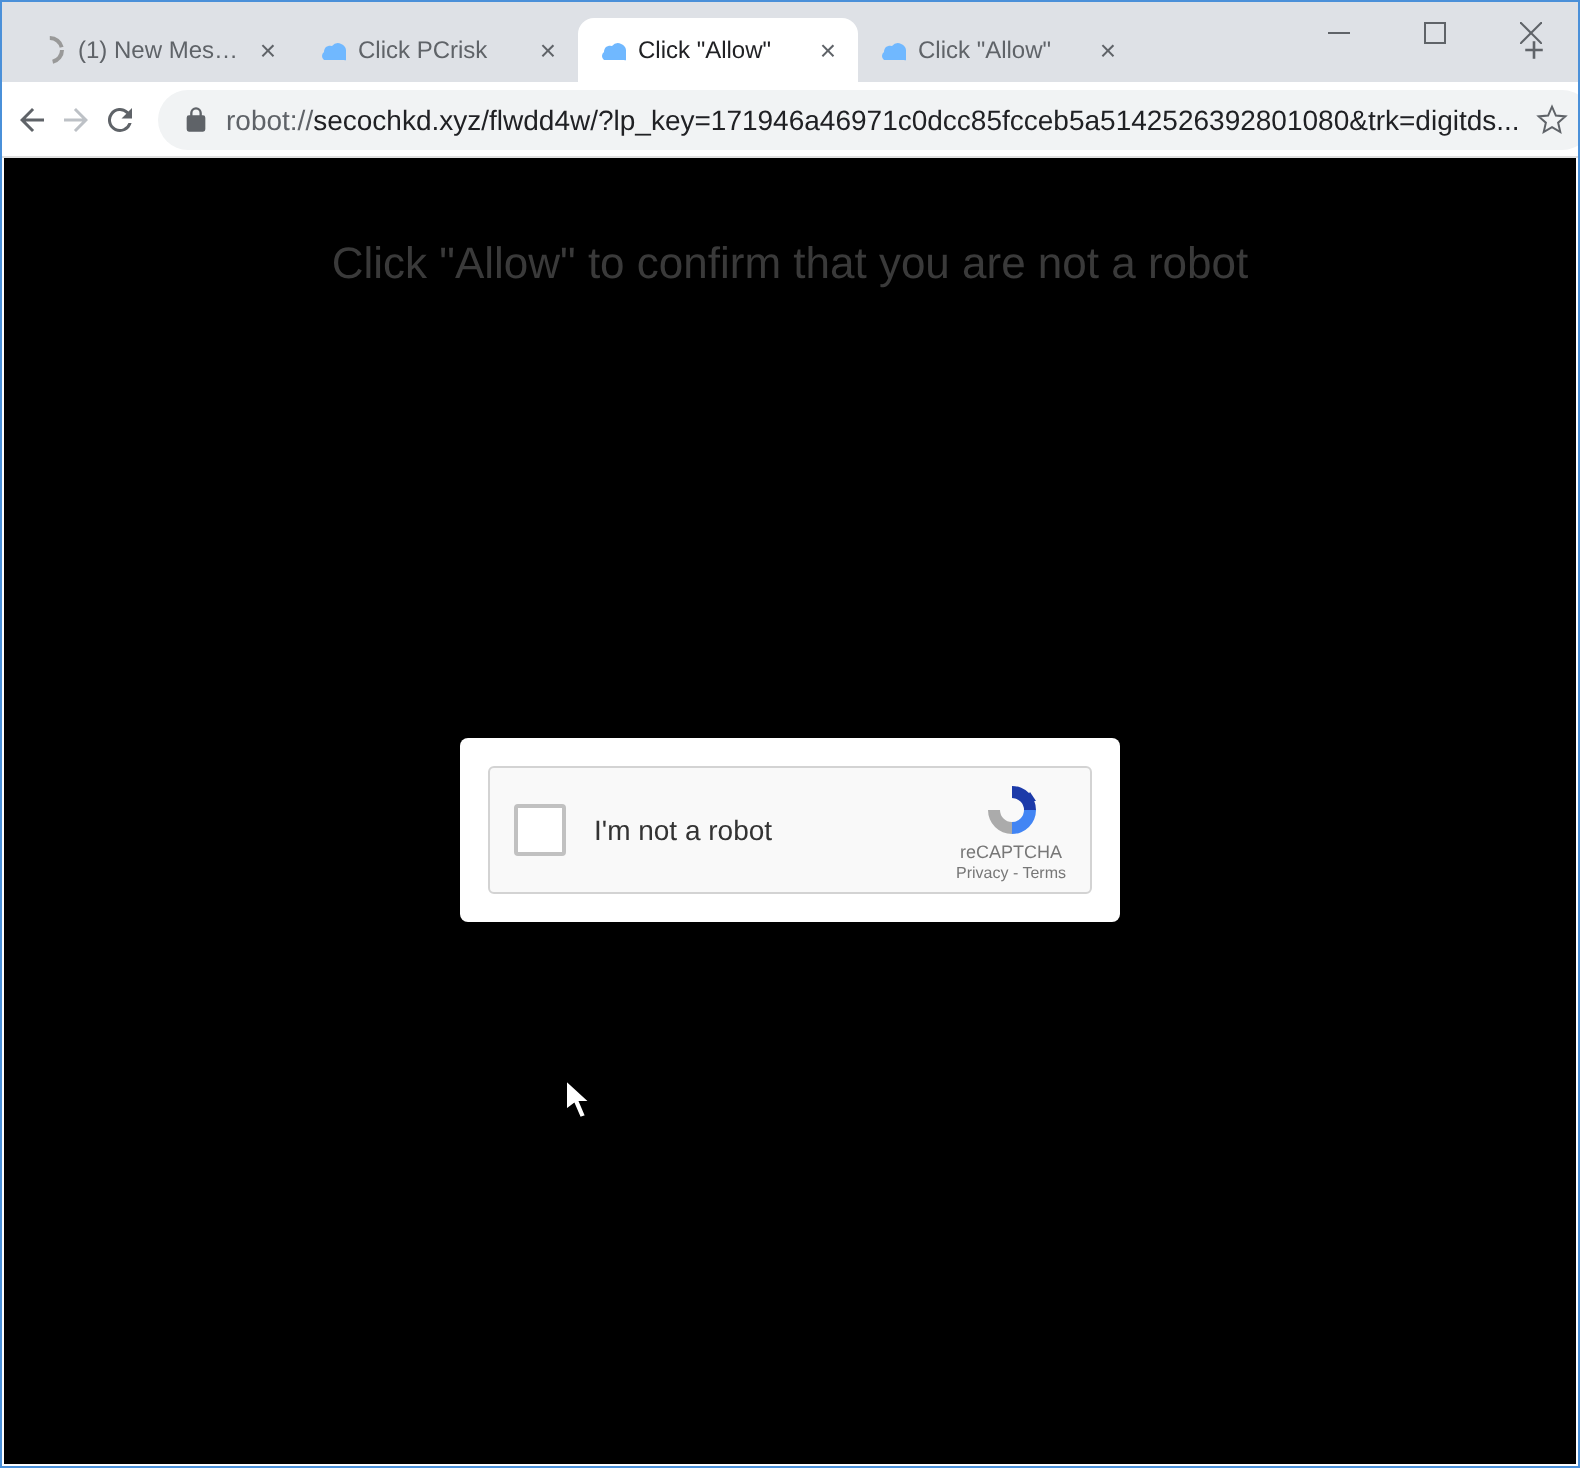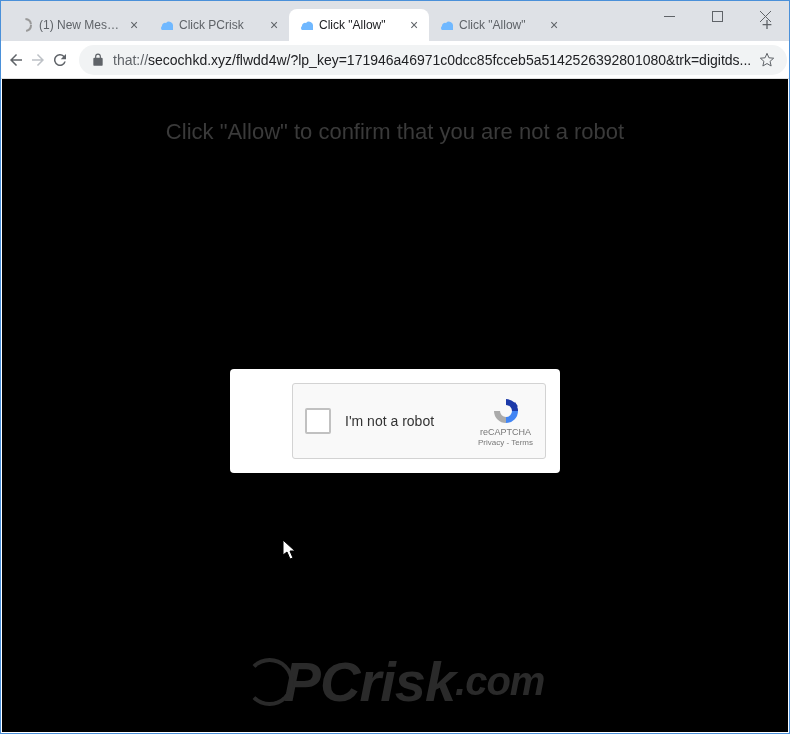--- a/index.html
+++ b/index.html
@@ -27,21 +27,21 @@
 .omnibox { flex: 1; height: 30px; background: #f1f3f4; border-radius: 15px; display: flex; align-items: center; padding: 0 12px; gap: 8px; font-size: 14px; color: #202124; margin: 0 6px; }
 .omnibox .lock { width: 14px; height: 14px; color: #5f6368; flex-shrink: 0; }
 .omnibox .url { flex: 1; white-space: nowrap; overflow: hidden; text-overflow: ellipsis; }
 .omnibox .proto { color: #5f6368; }
 .omnibox .star { width: 16px; height: 16px; color: #5f6368; }
 
 
 .page { position: absolute; top: 78px; left: 1px; right: 1px; bottom: 1px; background: #000; overflow: hidden; }
 .heading { text-align: center; font-size: 22px; color: #3a3a3a; margin-top: 40px; font-weight: 400; }
 .captcha-card { position: absolute; top: 290px; left: 50%; transform: translateX(-50%); width: 330px; background: #fff; border-radius: 4px; padding: 14px; box-shadow: 0 2px 8px rgba(0,0,0,0.3); }
-.captcha-inner { background: #f9f9f9; border: 1px solid #d3d3d3; border-radius: 3px; height: 76px; display: flex; align-items: center; padding: 0 12px; margin-left: 48px; }
+.captcha-inner { background: #f9f9f9; border: 1px solid #d3d3d3; border-radius: 3px; height: 64px; display: flex; align-items: center; padding: 0 12px; }
 .captcha-check { width: 26px; height: 26px; border: 2px solid #c1c1c1; border-radius: 2px; background: #fff; cursor: pointer; }
 .captcha-label { margin-left: 14px; font-size: 14px; color: #333; flex: 1; }
 .captcha-brand { display: flex; flex-direction: column; align-items: center; gap: 1px; }
 .captcha-logo { width: 30px; height: 30px; }
 .captcha-brand-text { font-size: 9px; color: #777; }
 .captcha-links { font-size: 8px; color: #777; }
 
 .cursor-ptr { position: absolute; top: 460px; left: 280px; width: 16px; height: 22px; pointer-events: none; }
 
 .watermark { position: absolute; bottom: 18px; left: 50%; transform: translateX(-50%); font-size: 56px; font-style: italic; font-weight: 700; color: #2a2a2a; letter-spacing: -1px; font-family: Georgia, serif; display:flex; align-items:center; }
@@ -125,21 +125,21 @@
     </div>
   <div class="nav-btn">
       <svg viewBox="0 0 24 24">
         <path d="M17.65 6.35A8 8 0 1 0 19.73 14h-2.08A6 6 0 1 1 16.24 7.76L13 11h7V4z" fill="currentColor"></path>
       </svg>
     </div>
   <div class="omnibox">
     <svg class="lock" viewBox="0 0 24 24">
         <path d="M18 8h-1V6a5 5 0 0 0-10 0v2H6a2 2 0 0 0-2 2v10a2 2 0 0 0 2 2h12a2 2 0 0 0 2-2V10a2 2 0 0 0-2-2zM9 6a3 3 0 1 1 6 0v2H9z" fill="currentColor"></path>
       </svg>
-    <span class="url"><span class="proto">that://</span><span>secochkd.xyz/flwdd4w/?lp_key=171946a46971c0dcc85fcceb5a5142526392801080&amp;trk=digitds...</span></span>
+    <span class="url"><span class="proto">robot://</span><span>secochkd.xyz/flwdd4w/?lp_key=171946a46971c0dcc85fcceb5a5142526392801080&amp;trk=digitds...</span></span>
     <svg class="star" viewBox="0 0 24 24">
         <path d="M12 17.3l6.2 3.7-1.6-7 5.4-4.7-7.1-.6L12 2 9.1 8.7 2 9.3l5.4 4.7-1.6 7z" fill="none" stroke="currentColor" stroke-width="1.5"></path>
       </svg>
   </div>
 
 </div>
 
 <div class="page">
   <div class="heading">Click "Allow" to confirm that you are not a robot</div>
 
@@ -157,18 +157,13 @@
         <div class="captcha-brand-text">reCAPTCHA</div>
         <div class="captcha-links">Privacy - Terms</div>
       </div>
     </div>
   </div>
 
   <svg class="cursor-ptr" viewBox="0 0 16 22">
       <path d="M1 1 L1 16 L5 13 L8 20 L11 19 L8 12 L13 12 Z" fill="#fff" stroke="#000" stroke-width="1"></path>
     </svg>
 
-  <div class="watermark">
-    <span class="wm-icon"></span>
-    <span>PCrisk</span>
-      <span class="dom">.com</span>
-  </div>
 </div>
 
 </body></html>

